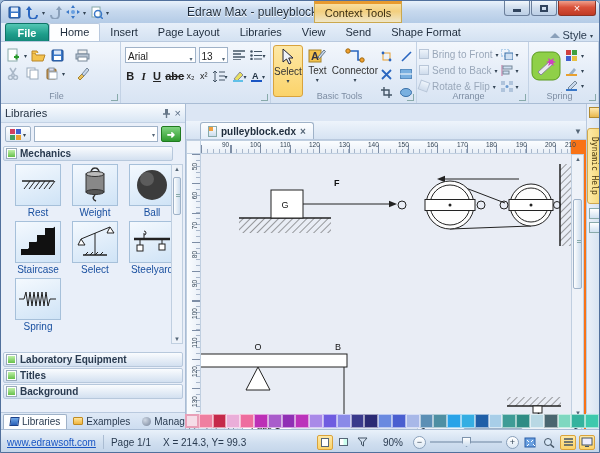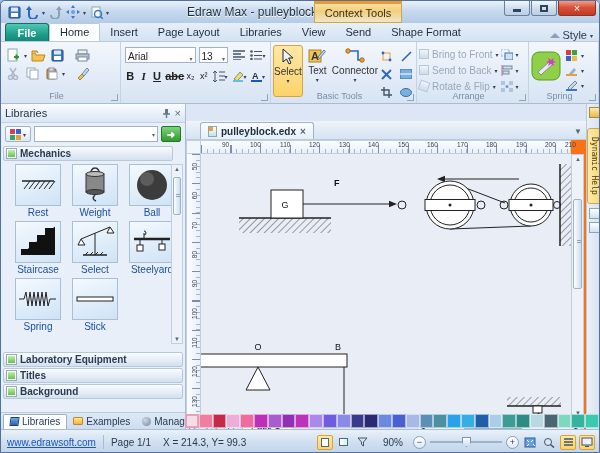--- a/index.html
+++ b/index.html
@@ -606,28 +606,20 @@
       <div class="srow">
         <div class="scell">
           <div class="sicon">
               <svg width="40" height="20">
                 <line x1="1" y1="10" x2="6" y2="10" stroke="#222"></line>
                 <path d="M6,10 l2,-7 2,14 2,-14 2,14 2,-14 2,14 2,-14 2,14 2,-14 2,14 2,-14 2,14 2,-7" fill="none" stroke="#222"></path>
                 <line x1="32" y1="10" x2="38" y2="10" stroke="#222"></line>
               </svg>
             </div>
           <div class="slab">Spring</div>
-        </div>
-        <div class="scell">
-          <div class="sicon">
-              <svg width="38" height="10">
-                <rect x="1" y="3" width="36" height="4" fill="#fff" stroke="#222"></rect>
-              </svg>
-            </div>
-          <div class="slab">Stick</div>
         </div>
       </div>
     </div>
     <div class="lp-scroll">
       <span class="sarrow" style="top:1px">▲</span>
       <div class="lsthumb">
           <div class="grip"></div>
         </div>
       <span class="sarrow" style="bottom:1px">▼</span>
     </div>

